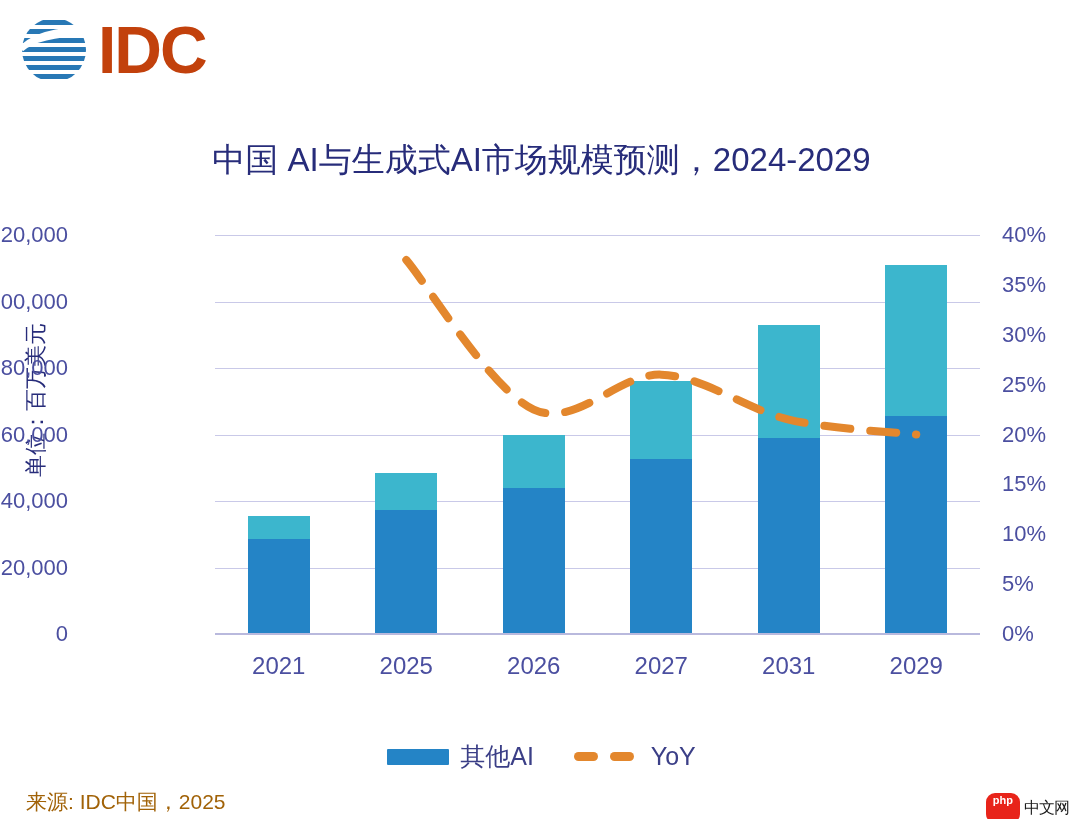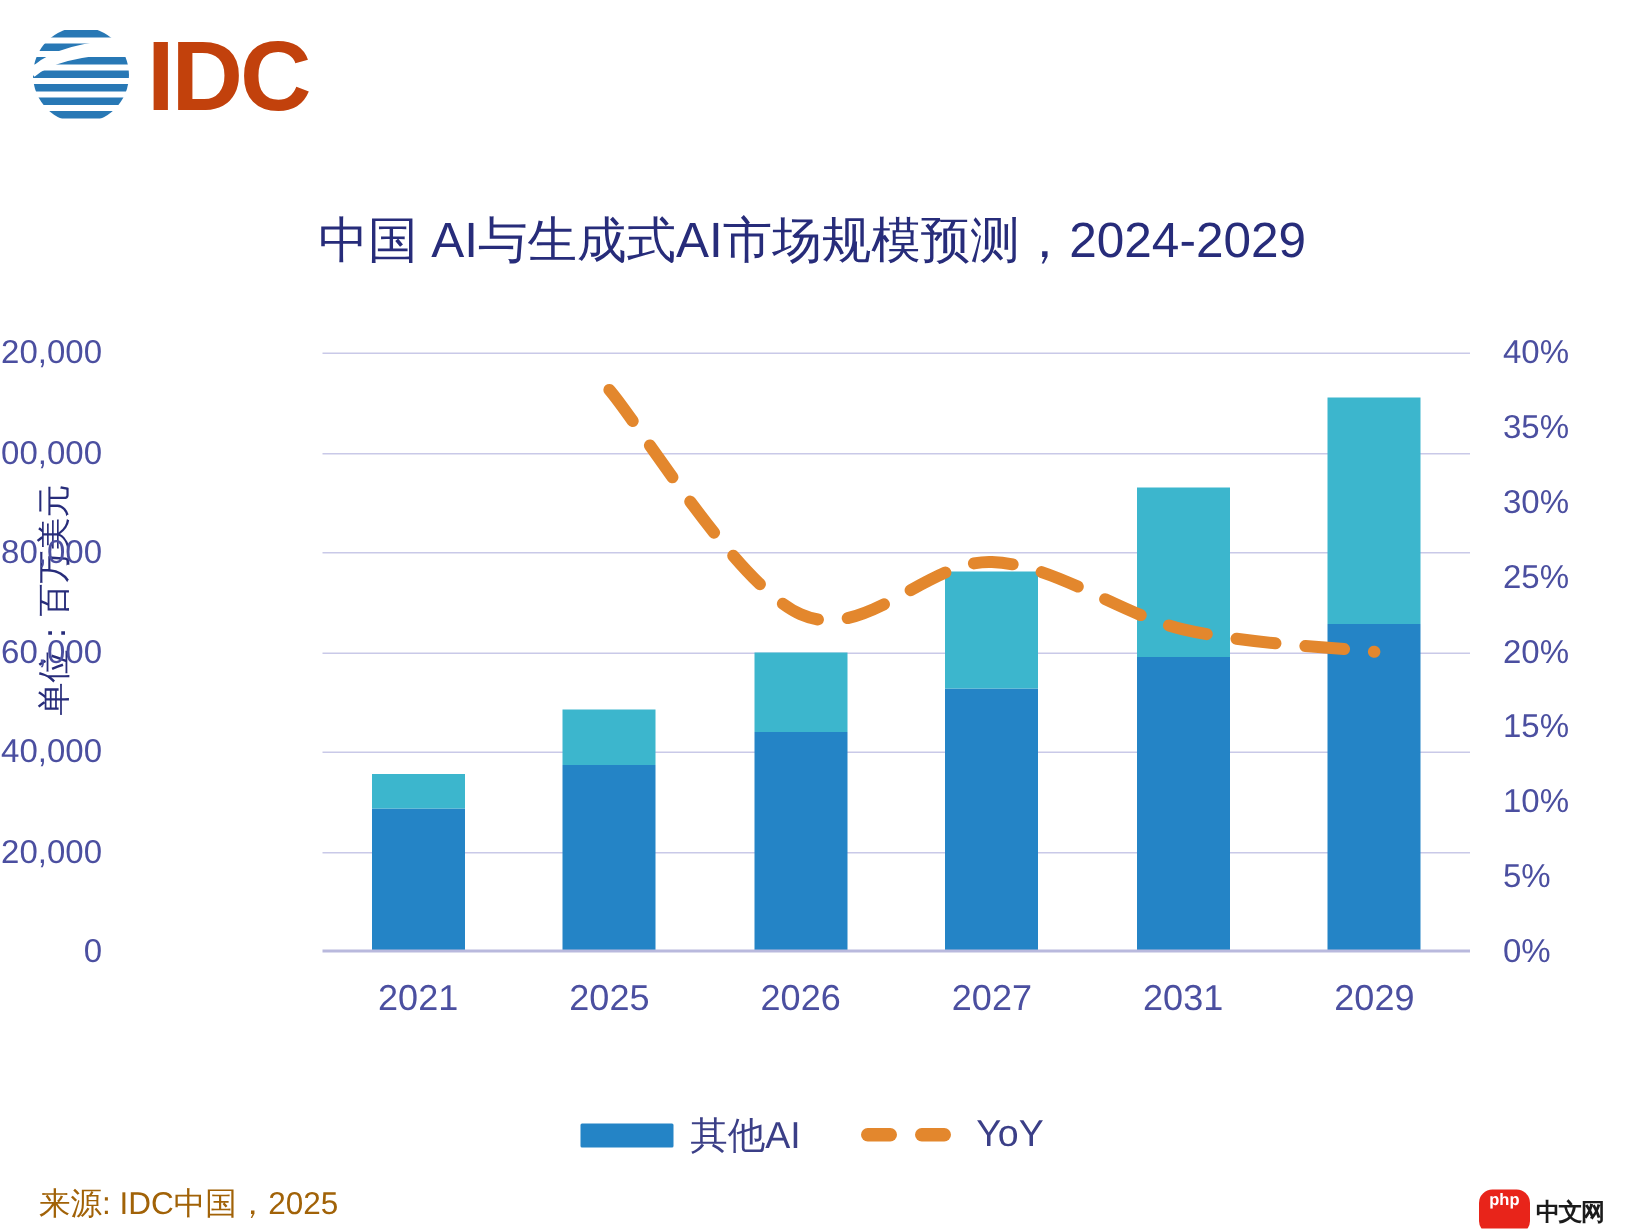--- a/index.html
+++ b/index.html
@@ -56,21 +56,21 @@
   .legend-dash i{position:absolute;top:0;height:9px;width:24px;border-radius:5px;background:#e3872d;}
   .legend-dash i:nth-child(1){left:0;}
   .legend-dash i:nth-child(2){left:36px;}
   .legend-label{font-size:25px;color:#3b3f87;white-space:nowrap;}
   
   #source-note{position:absolute;left:26px;top:788px;font-size:21px;color:#a16207;white-space:nowrap;}
   
   #watermark{position:absolute;right:14px;top:793px;display:flex;align-items:center;gap:4px;}
   #wm-badge{background:#e8241a;color:#fff;font-size:11px;font-weight:700;
             border-radius:9px;padding:1px 7px 16px;line-height:13px;}
-  #wm-text{font-size:16px;font-weight:700;color:#1b1b1b;letter-spacing:-1px;}
+  #wm-text{font-size:16px;font-weight:400;color:#1b1b1b;letter-spacing:-1px;}
 </style>
 </head>
 <body>
 
 <div id="logo">
   <span id="logo-mark">
     <svg width="72" height="72" viewBox="0 0 72 72">
       <defs>
         <clipPath id="globeclip">
             <circle cx="36" cy="36" r="32"></circle>

